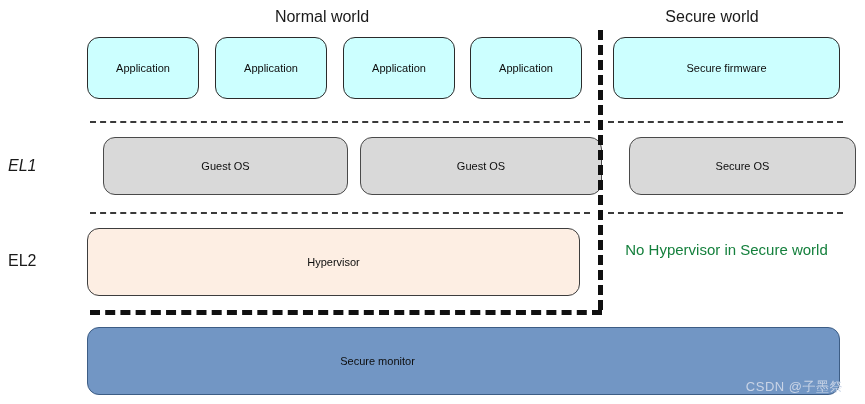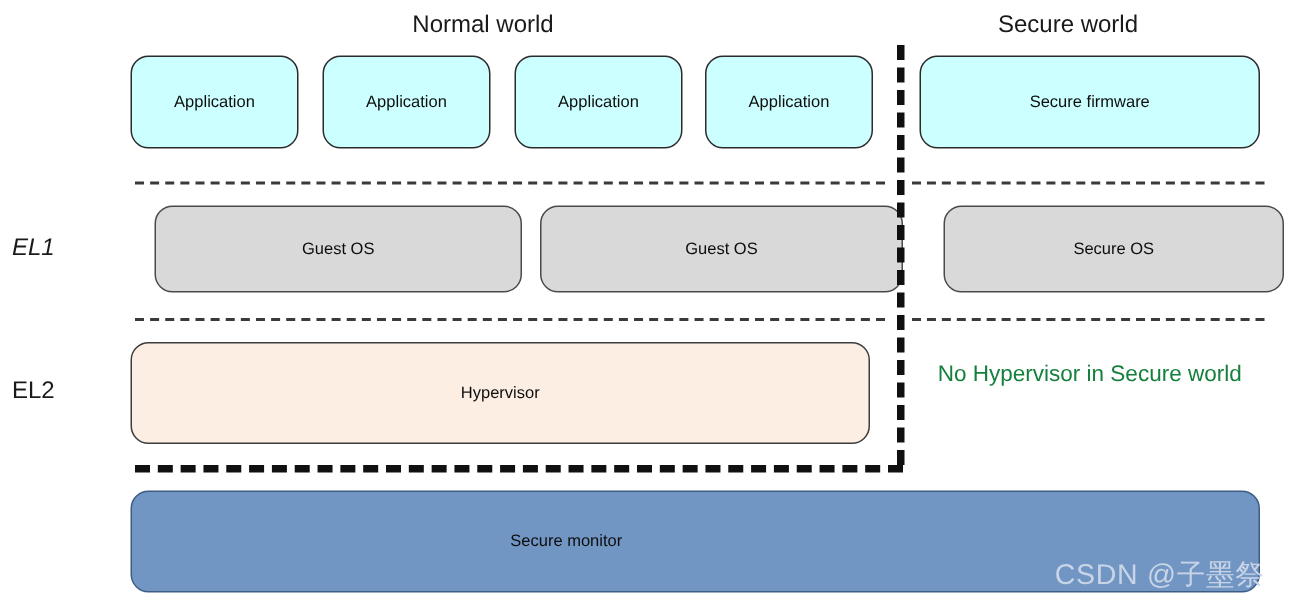--- a/index.html
+++ b/index.html
@@ -120,21 +120,21 @@
     width: 0;
     height: 280px;
     border-left: 5px dashed #101010;
   }
 
   
   #watermark {
     position: absolute;
     right: 22px;
     bottom: 8px;
-    font-size: 19px;
+    font-size: 13px;
     color: #c9d4e6;
     white-space: nowrap;
     letter-spacing: 0.5px;
   }
 </style>
 </head>
 <body>
 
 <div id="canvas">
 

